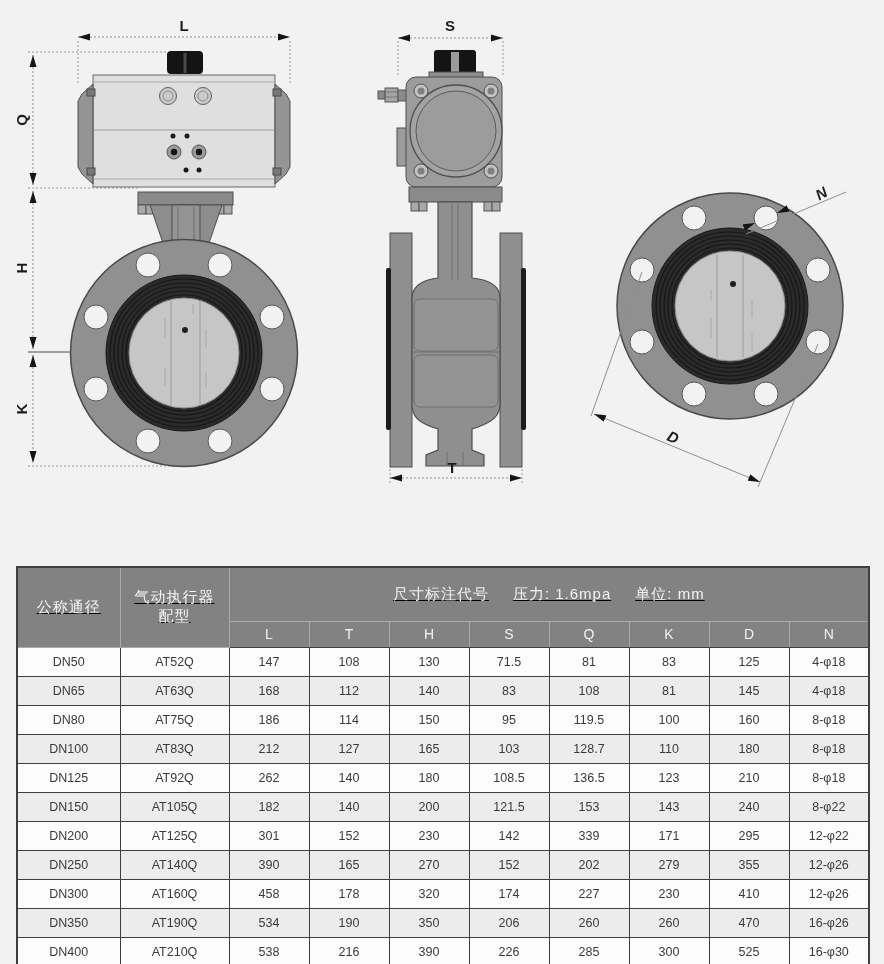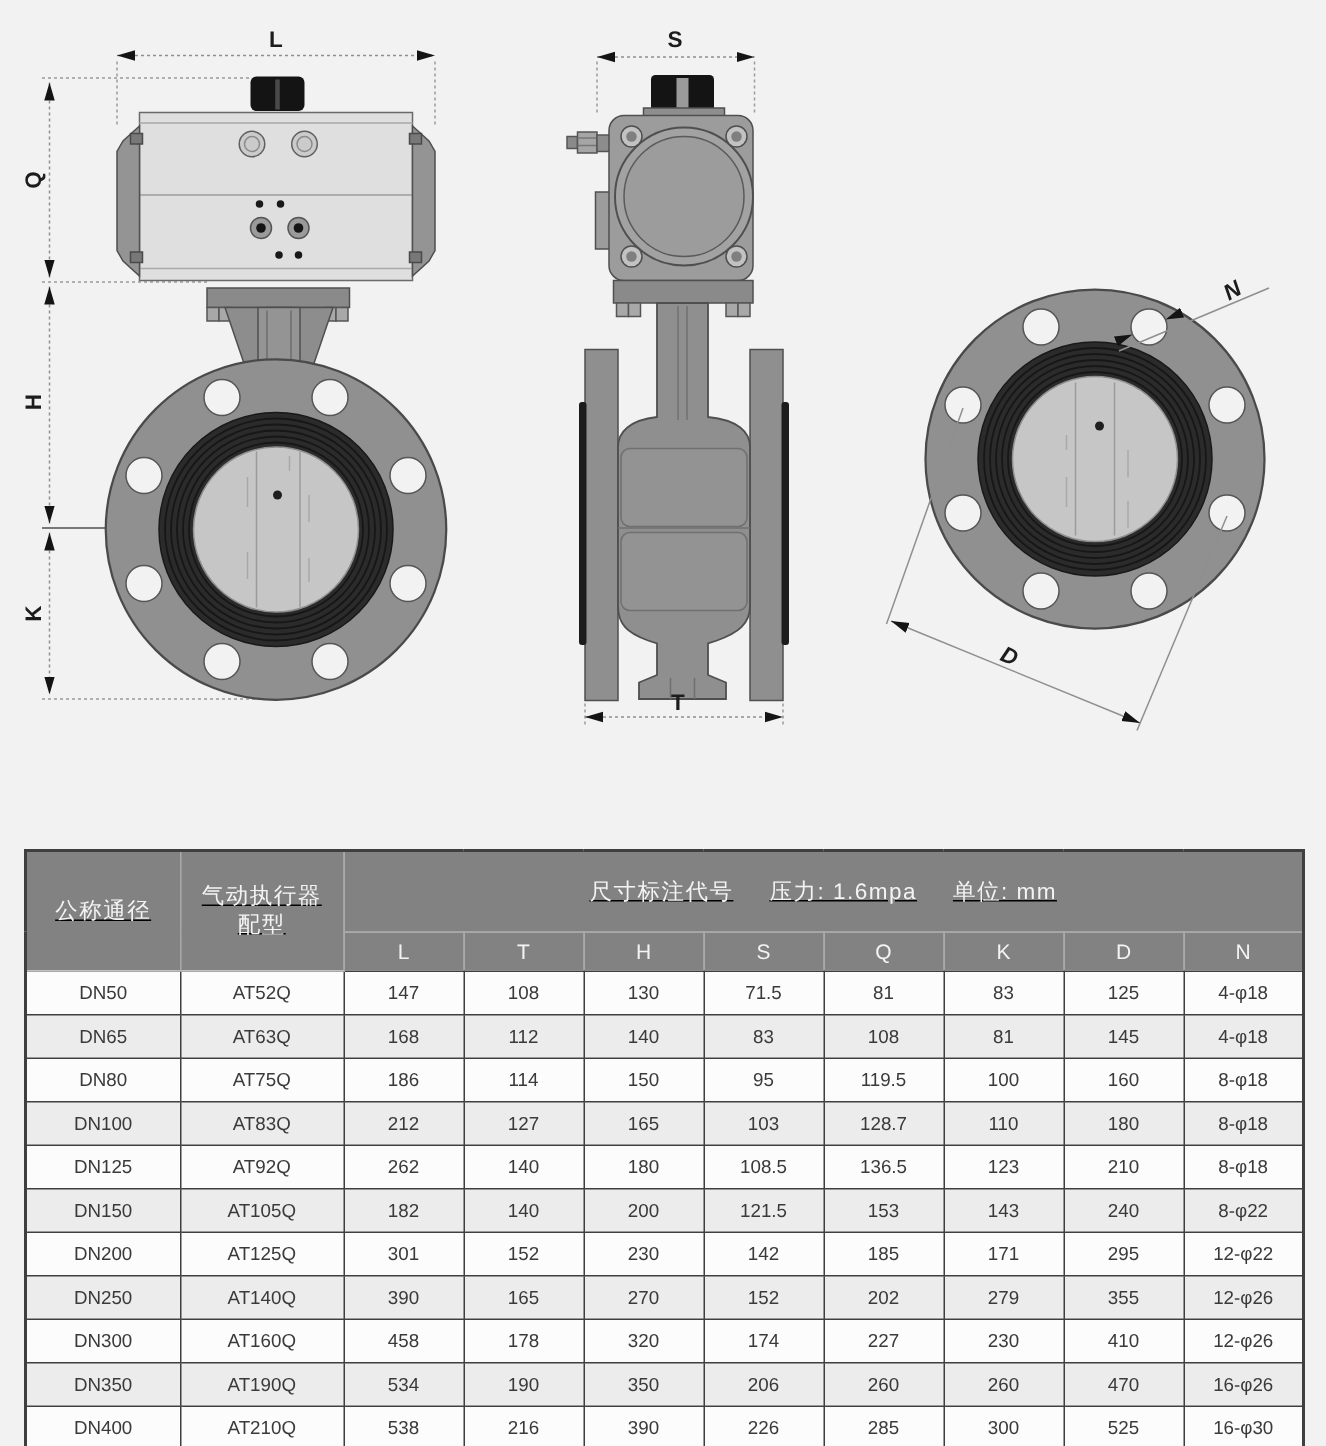--- a/index.html
+++ b/index.html
@@ -356,21 +356,21 @@
             <td>240</td>
             <td>8-φ22</td>
           </tr>
           <tr>
             <td>DN200</td>
             <td>AT125Q</td>
             <td>301</td>
             <td>152</td>
             <td>230</td>
             <td>142</td>
-            <td>185</td>
+            <td>339</td>
             <td>171</td>
             <td>295</td>
             <td>12-φ22</td>
           </tr>
           <tr>
             <td>DN250</td>
             <td>AT140Q</td>
             <td>390</td>
             <td>165</td>
             <td>270</td>

